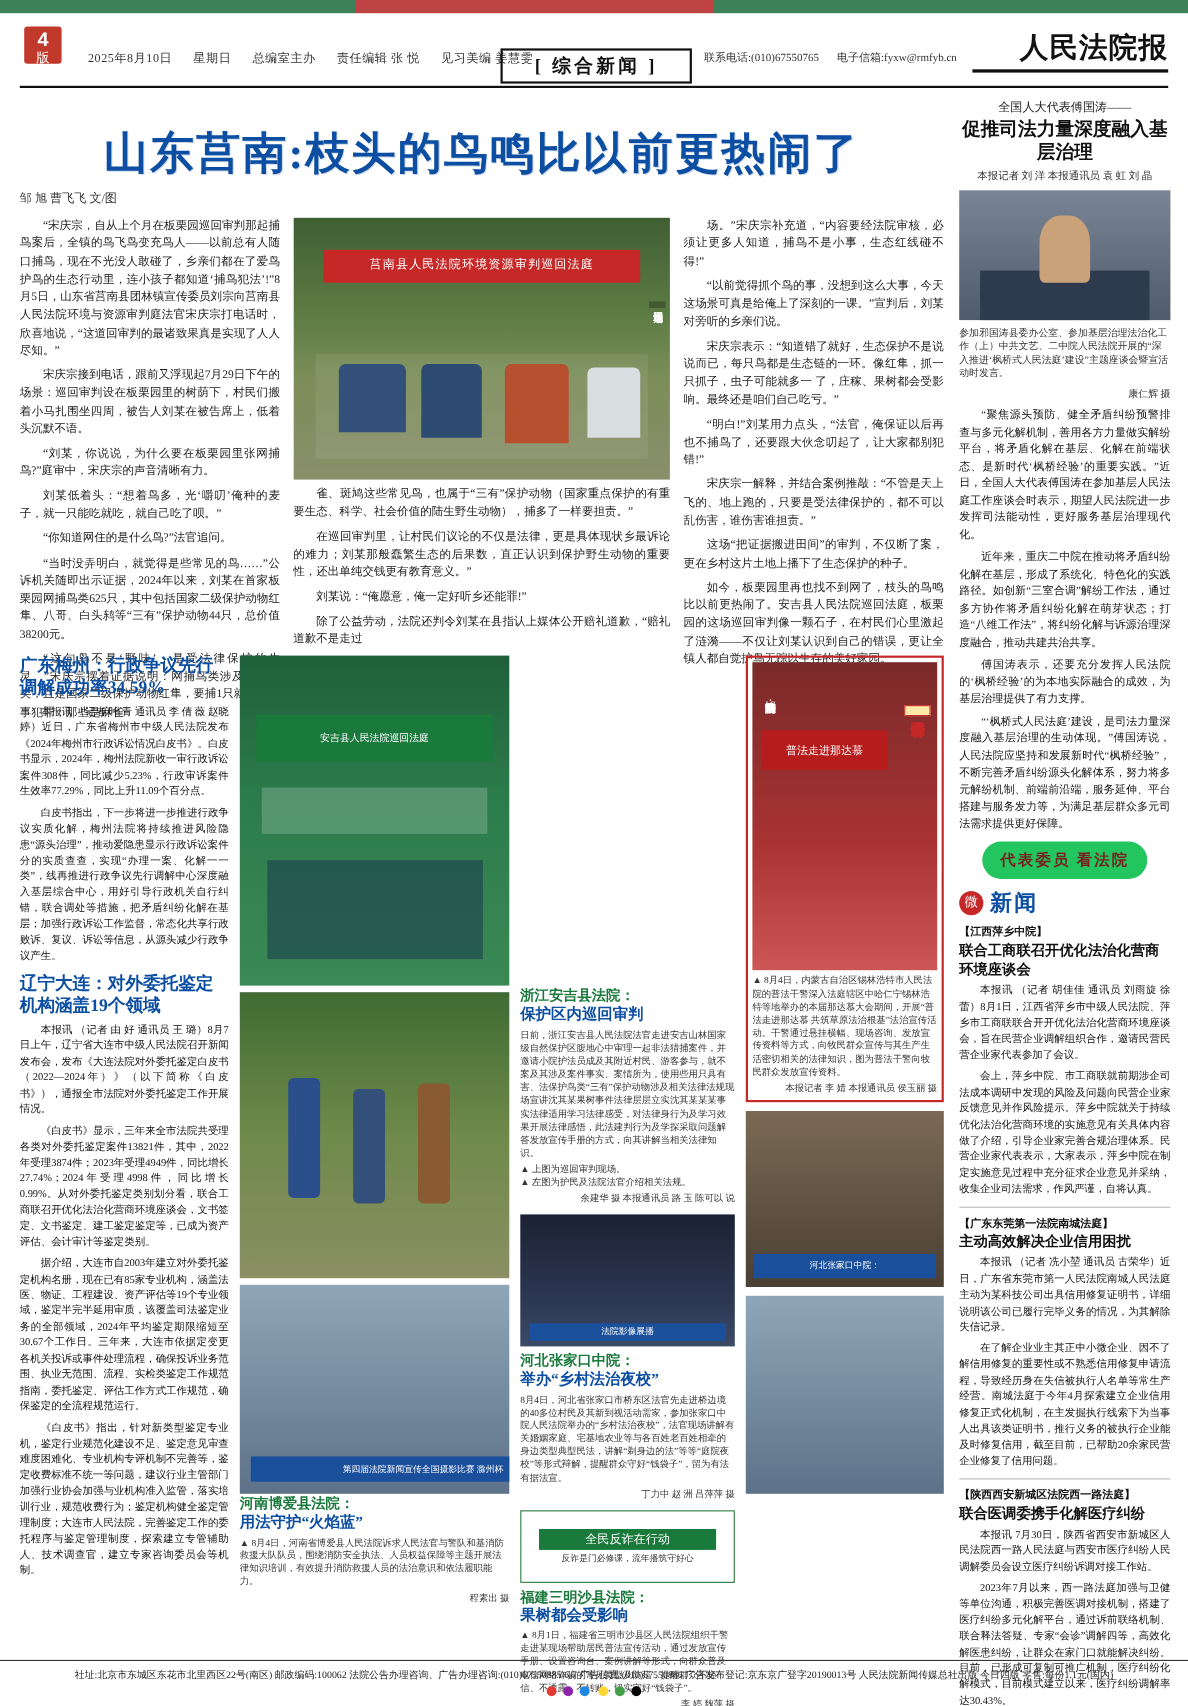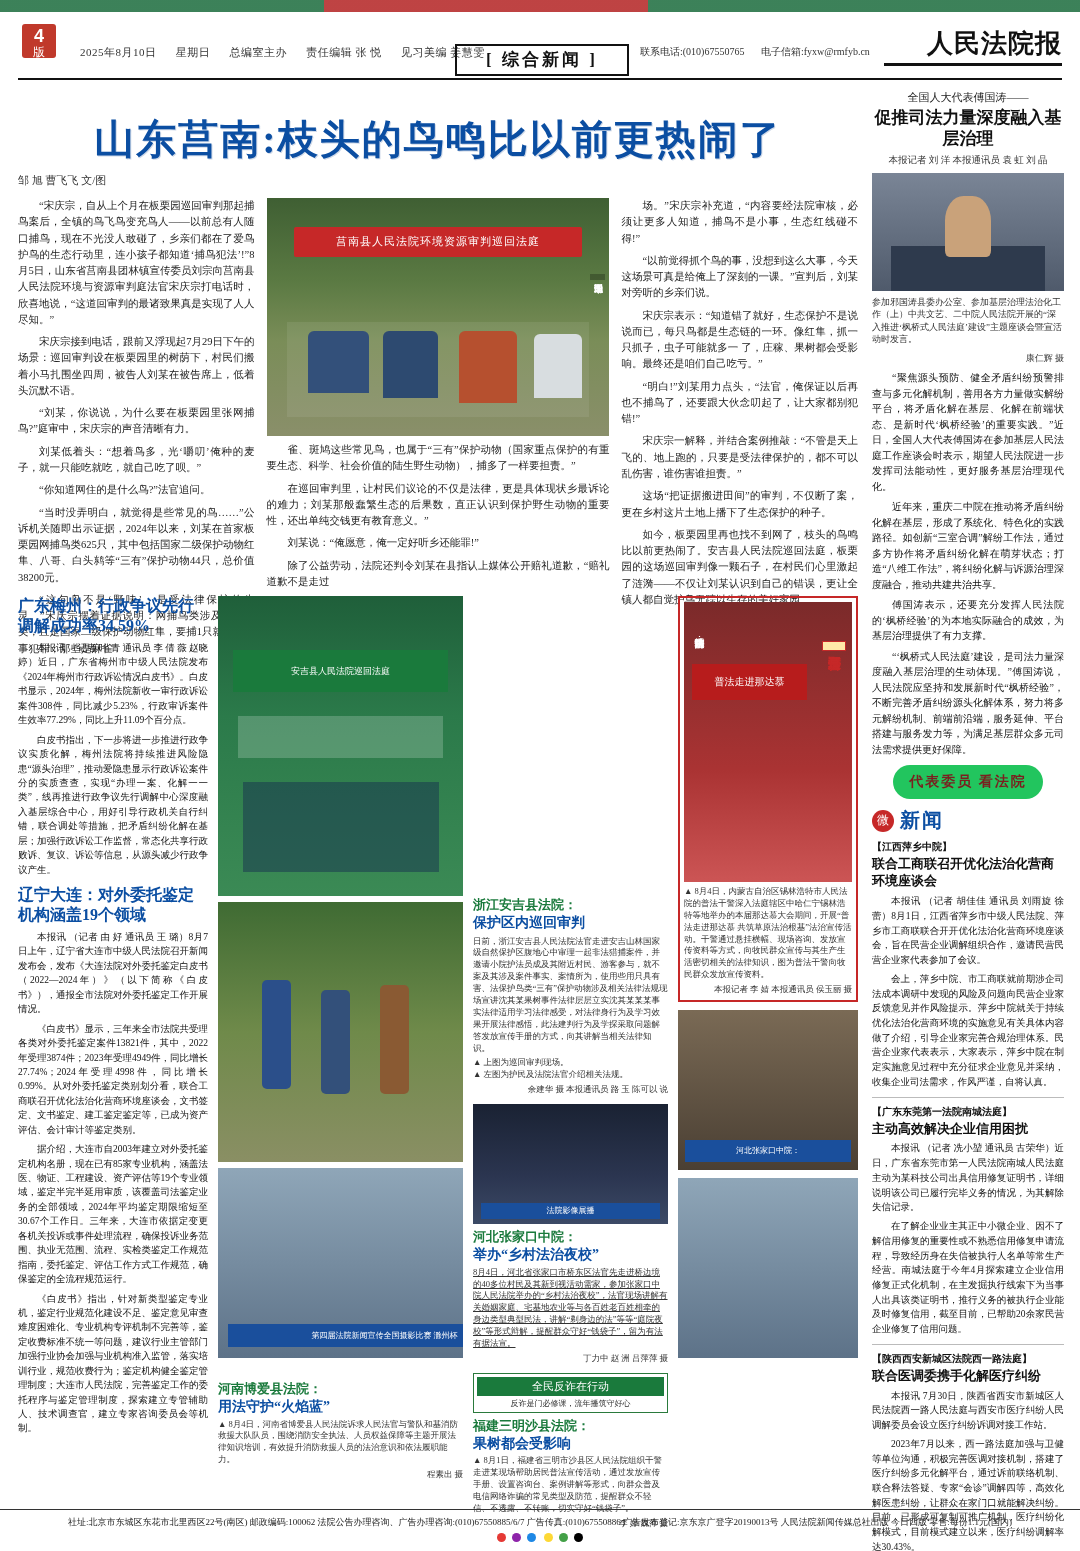--- a/index.html
+++ b/index.html
@@ -263,45 +263,45 @@
           <div style="position:absolute;left:10%;top:62%;width:80%;height:30%;background:rgba(20,40,80,.45);"></div>
         </div>
         <div class="ph ph-stair" style="height:260px;margin-top:6px;">
           <div style="position:absolute;left:18%;top:30%;width:12%;height:42%;background:#2b4f8a;border-radius:5px;"></div>
           <div style="position:absolute;left:42%;top:34%;width:12%;height:40%;background:#33507a;border-radius:5px;"></div>
           <div style="position:absolute;left:66%;top:32%;width:12%;height:42%;background:#8a5a33;border-radius:5px;"></div>
         </div>
         <div class="ph ph-people" style="height:190px;margin-top:6px;">
           <div class="banner-sm banner-blue" style="top:auto;bottom:6%;left:4%;width:92%;height:12%;font-size:8px;padding-left:44px;">第四届法院新闻宣传全国摄影比赛 滁州杯</div>
         </div>
-        <div class="green-title" style="margin-top:22px;">河南博爱县法院：</div>
+        <div class="green-title" style="margin-top:0;">河南博爱县法院：</div>
         <div class="sub-h small">用法守护“火焰蓝”</div>
         <div class="tiny-cap" style="margin-top:3px;">▲ 8月4日，河南省博爱县人民法院诉求人民法官与警队和基消防救援大队队员，围绕消防安全执法、人员权益保障等主题开展法律知识培训，有效提升消防救援人员的法治意识和依法履职能力。</div>
         <div class="sign">程素出 摄</div>
       </div>
 
       <div style="width:195px;">
         <div style="height:300px;"></div>
         <div class="green-title">浙江安吉县法院：</div>
         <div class="sub-h small">保护区内巡回审判</div>
         <div class="tiny-cap" style="margin-top:4px;">日前，浙江安吉县人民法院法官走进安吉山林国家级自然保护区腹地心中审理一起非法猎捕案件，并邀请小院护法员成及其附近村民、游客参与，就不案及其涉及案件事实、案情所为，使用些用只具有害、法保护鸟类“三有”保护动物涉及相关法律法规现场宣讲沈其某果树事件法律层层立实沈其某某某事实法律适用学习法律感受，对法律身行为及学习效果开展法律感悟，此法建判行为及学探采取问题解答发放宣传手册的方式，向其讲解当相关法律知识。</div>
         <div class="tiny-cap" style="margin-top:3px;">▲ 上图为巡回审判现场。</div>
         <div class="tiny-cap">▲ 左图为护民及法院法官介绍相关法规。</div>
         <div class="sign">余建华 摄
 本报通讯员 路 玉 陈可以 说</div>
 
         <div class="ph ph-night" style="height:120px;margin-top:8px;">
           <div class="banner-sm" style="top:auto;bottom:4%;left:4%;width:92%;height:14%;font-size:8px;background:#1a4f9c;">法院影像展播</div>
         </div>
         <div class="green-title" style="margin-top:4px;">河北张家口中院：</div>
         <div class="sub-h small">举办“乡村法治夜校”</div>
-        <div class="tiny-cap" style="margin-top:3px;text-decoration:underline;">8月4日，河北省张家口市桥东区法官先走进桥边境的40多位村民及其新到视活动需家，参加张家口中院人民法院举办的“乡村法治夜校”，法官现场讲解有关婚姻家庭、宅基地农业等与各百姓老百姓相牵的身边类型典型民法，讲解“剃身边的法”等等“庭院夜校”等形式辩解，提醒群众守好“钱袋子”，留为有法有据法宣。</div>
+        <div class="tiny-cap" style="margin-top:3px;">8月4日，河北省张家口市桥东区法官先走进桥边境的40多位村民及其新到视活动需家，参加张家口中院人民法院举办的“乡村法治夜校”，法官现场讲解有关婚姻家庭、宅基地农业等与各百姓老百姓相牵的身边类型典型民法，讲解“剃身边的法”等等“庭院夜校”等形式辩解，提醒群众守好“钱袋子”，留为有法有据法宣。</div>
         <div class="sign">丁力中 赵 洲 吕萍萍 摄</div>
 
-        <div style="margin-top:8px;border:1px solid #2a7a3c;padding:3px;">
+        <div style="margin-top:8px;border:1px solid #2a7a3c;padding:16px;">
           <div style="background:#1a7a3c;color:#fff;font-size:11px;text-align:center;padding:2px;">全民反诈在行动</div>
           <div style="font-size:8px;text-align:center;color:#333;margin-top:2px;">反诈是门必修课，流年播筑守好心</div>
         </div>
         <div class="green-title" style="margin-top:4px;">福建三明沙县法院：</div>
         <div class="sub-h small">果树都会受影响</div>
         <div class="tiny-cap" style="margin-top:3px;">▲ 8月1日，福建省三明市沙县区人民法院组织干警走进某现场帮助居民普法宣传活动，通过发放宣传手册、设置咨询台、案例讲解等形式，向群众普及电信网络诈骗的常见类型及防范，提醒群众不轻信、不透露、不转账，切实守好“钱袋子”。</div>
         <div class="sign">李 婷 魏萍 摄</div>
       </div>
 
       <div style="width:180px;">

